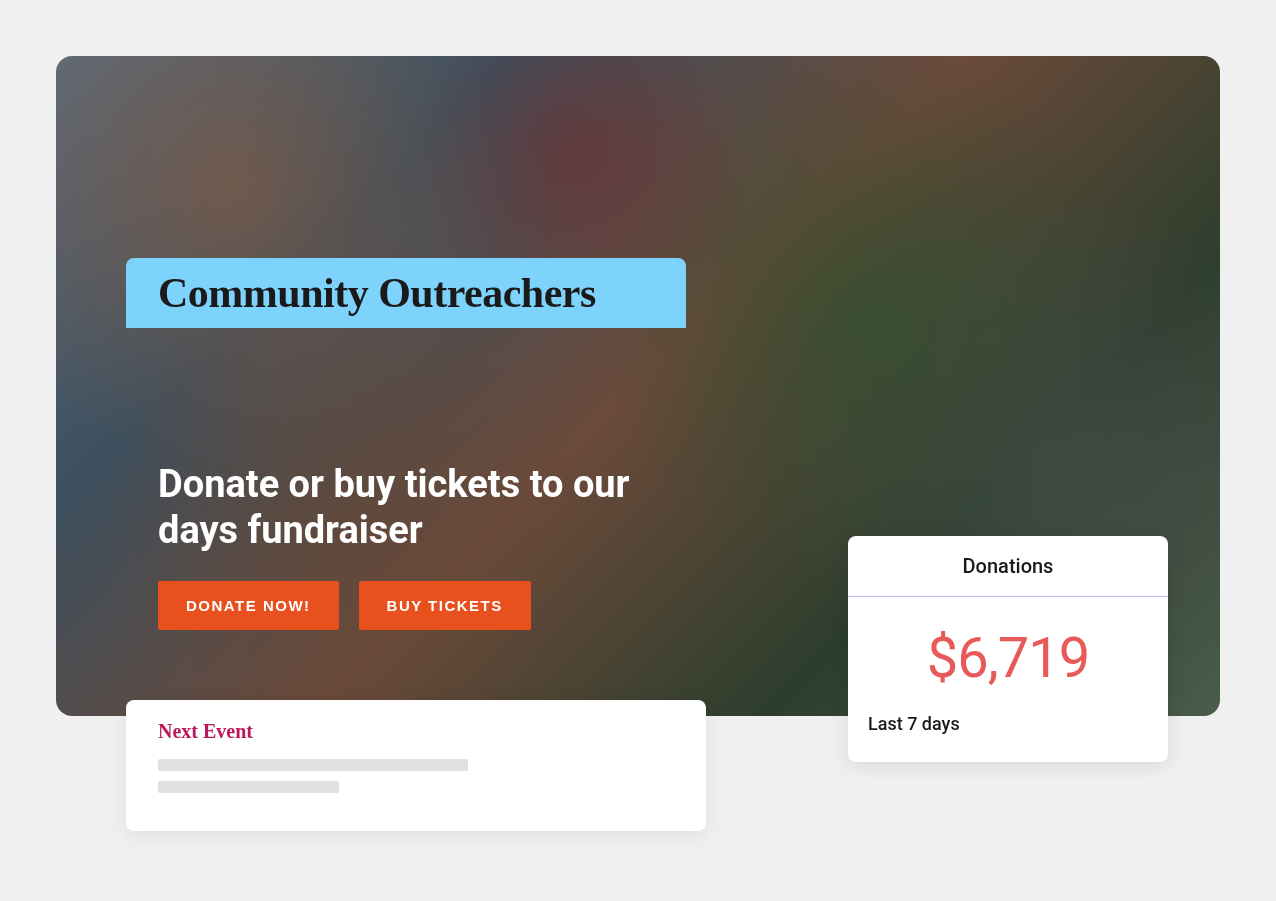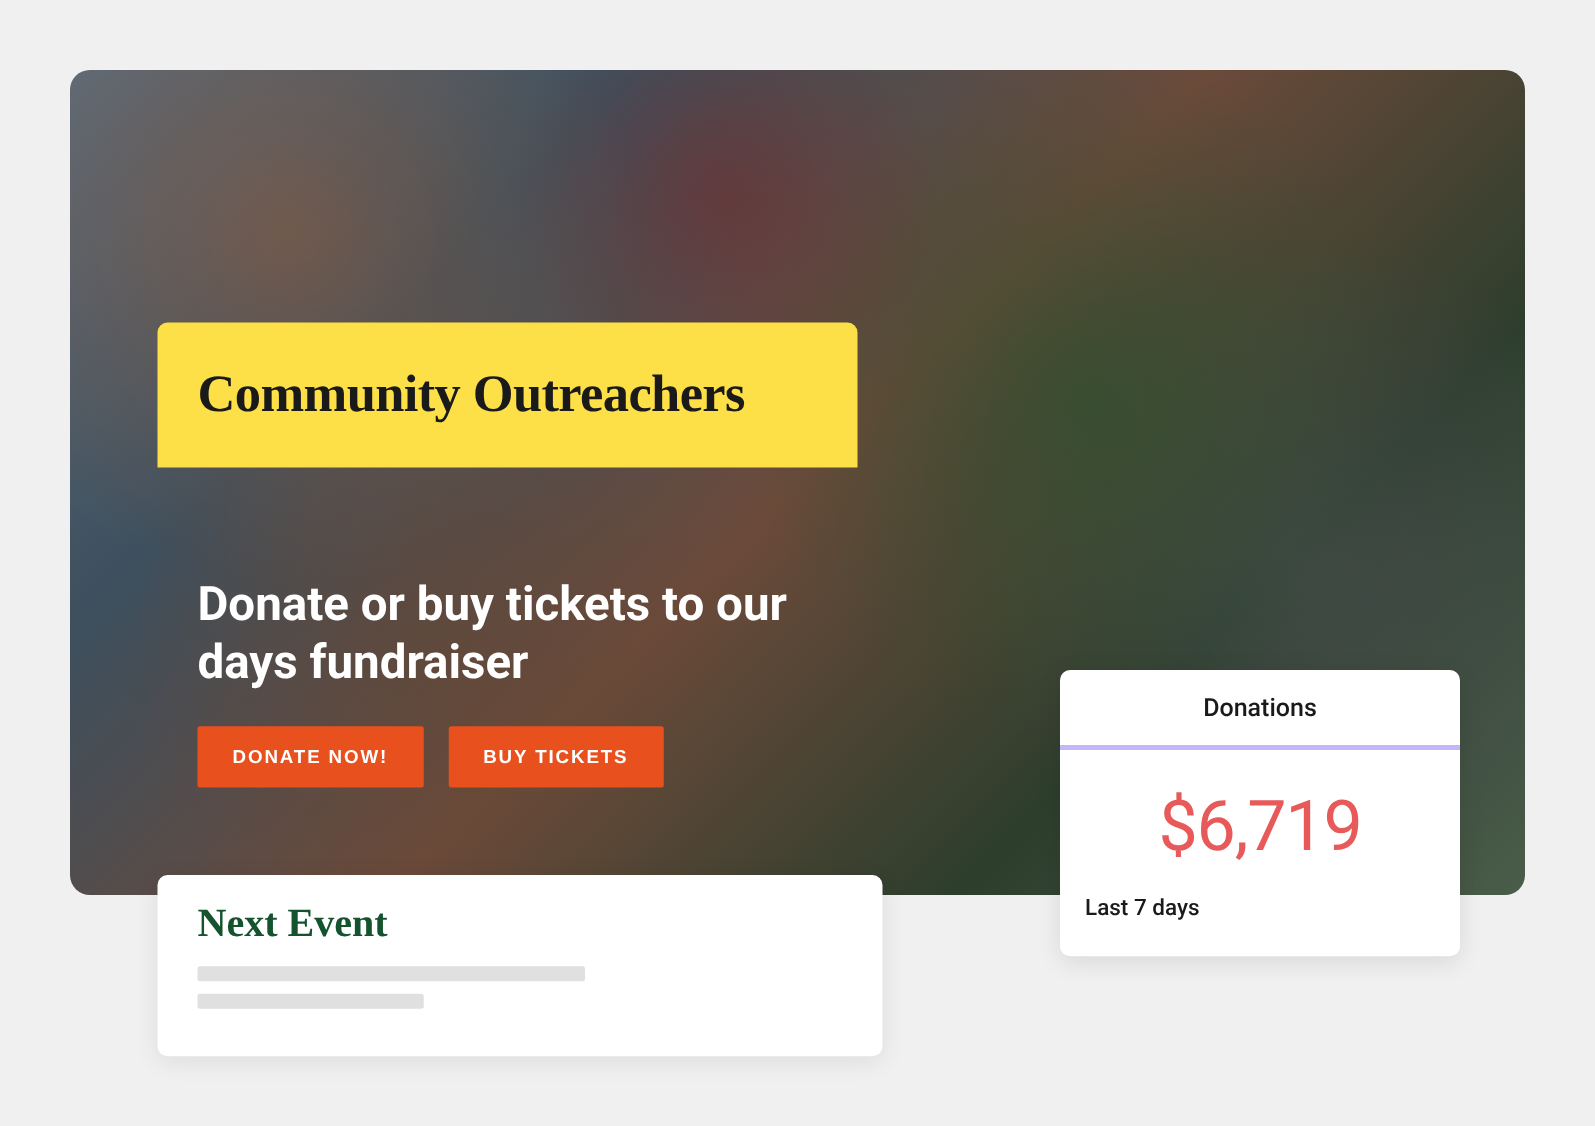--- a/index.html
+++ b/index.html
@@ -46,23 +46,23 @@
         radial-gradient(circle at 45% 15%, rgba(120, 40, 40, 0.5) 0%, transparent 20%),
         radial-gradient(circle at 70% 40%, rgba(45, 80, 45, 0.7) 0%, transparent 30%),
         radial-gradient(circle at 85% 60%, rgba(80, 80, 90, 0.5) 0%, transparent 25%),
         radial-gradient(circle at 25% 70%, rgba(100, 70, 50, 0.5) 0%, transparent 25%);
     }
     
     .brand-card {
       position: absolute;
       top: 234px;
       left: 102px;
-      background: #fde047;
+      background: #7dd3fc;
       border-radius: 8px 8px 0 0;
-      padding: 34px 32px;
+      padding: 11px 32px;
       width: 560px;
       z-index: 10;
     }
     
     .brand-title {
       font-family: Georgia, 'Times New Roman', serif;
       font-size: 42px;
       font-weight: 600;
       color: #1a1a1a;
       line-height: 1.15;
@@ -109,23 +109,23 @@
       background: white;
       border-radius: 8px;
       padding: 20px 32px 28px;
       width: 580px;
       box-shadow: 0 4px 20px rgba(0,0,0,0.08);
       z-index: 10;
     }
     
     .next-event-title {
       font-family: Georgia, 'Times New Roman', serif;
-      font-size: 32px;
+      font-size: 20px;
       font-weight: 600;
-      color: #14532d;
+      color: #be185d;
       margin-bottom: 16px;
     }
     
     .skeleton-line {
       background: #e0e0e0;
       height: 12px;
       border-radius: 2px;
       margin-bottom: 10px;
     }
     
@@ -148,21 +148,21 @@
       z-index: 10;
       overflow: hidden;
     }
     
     .donations-header {
       text-align: center;
       padding: 18px;
       font-size: 20px;
       font-weight: 500;
       color: #1a1a1a;
-      border-bottom: 4px solid #c4b5fd;
+      border-bottom: 1px solid #c4b5fd;
     }
     
     .donations-amount {
       text-align: center;
       padding: 28px 4px 14px;
       font-size: 56px;
       font-weight: 400;
       color: #e85a5a;
       letter-spacing: -1px;
     }

